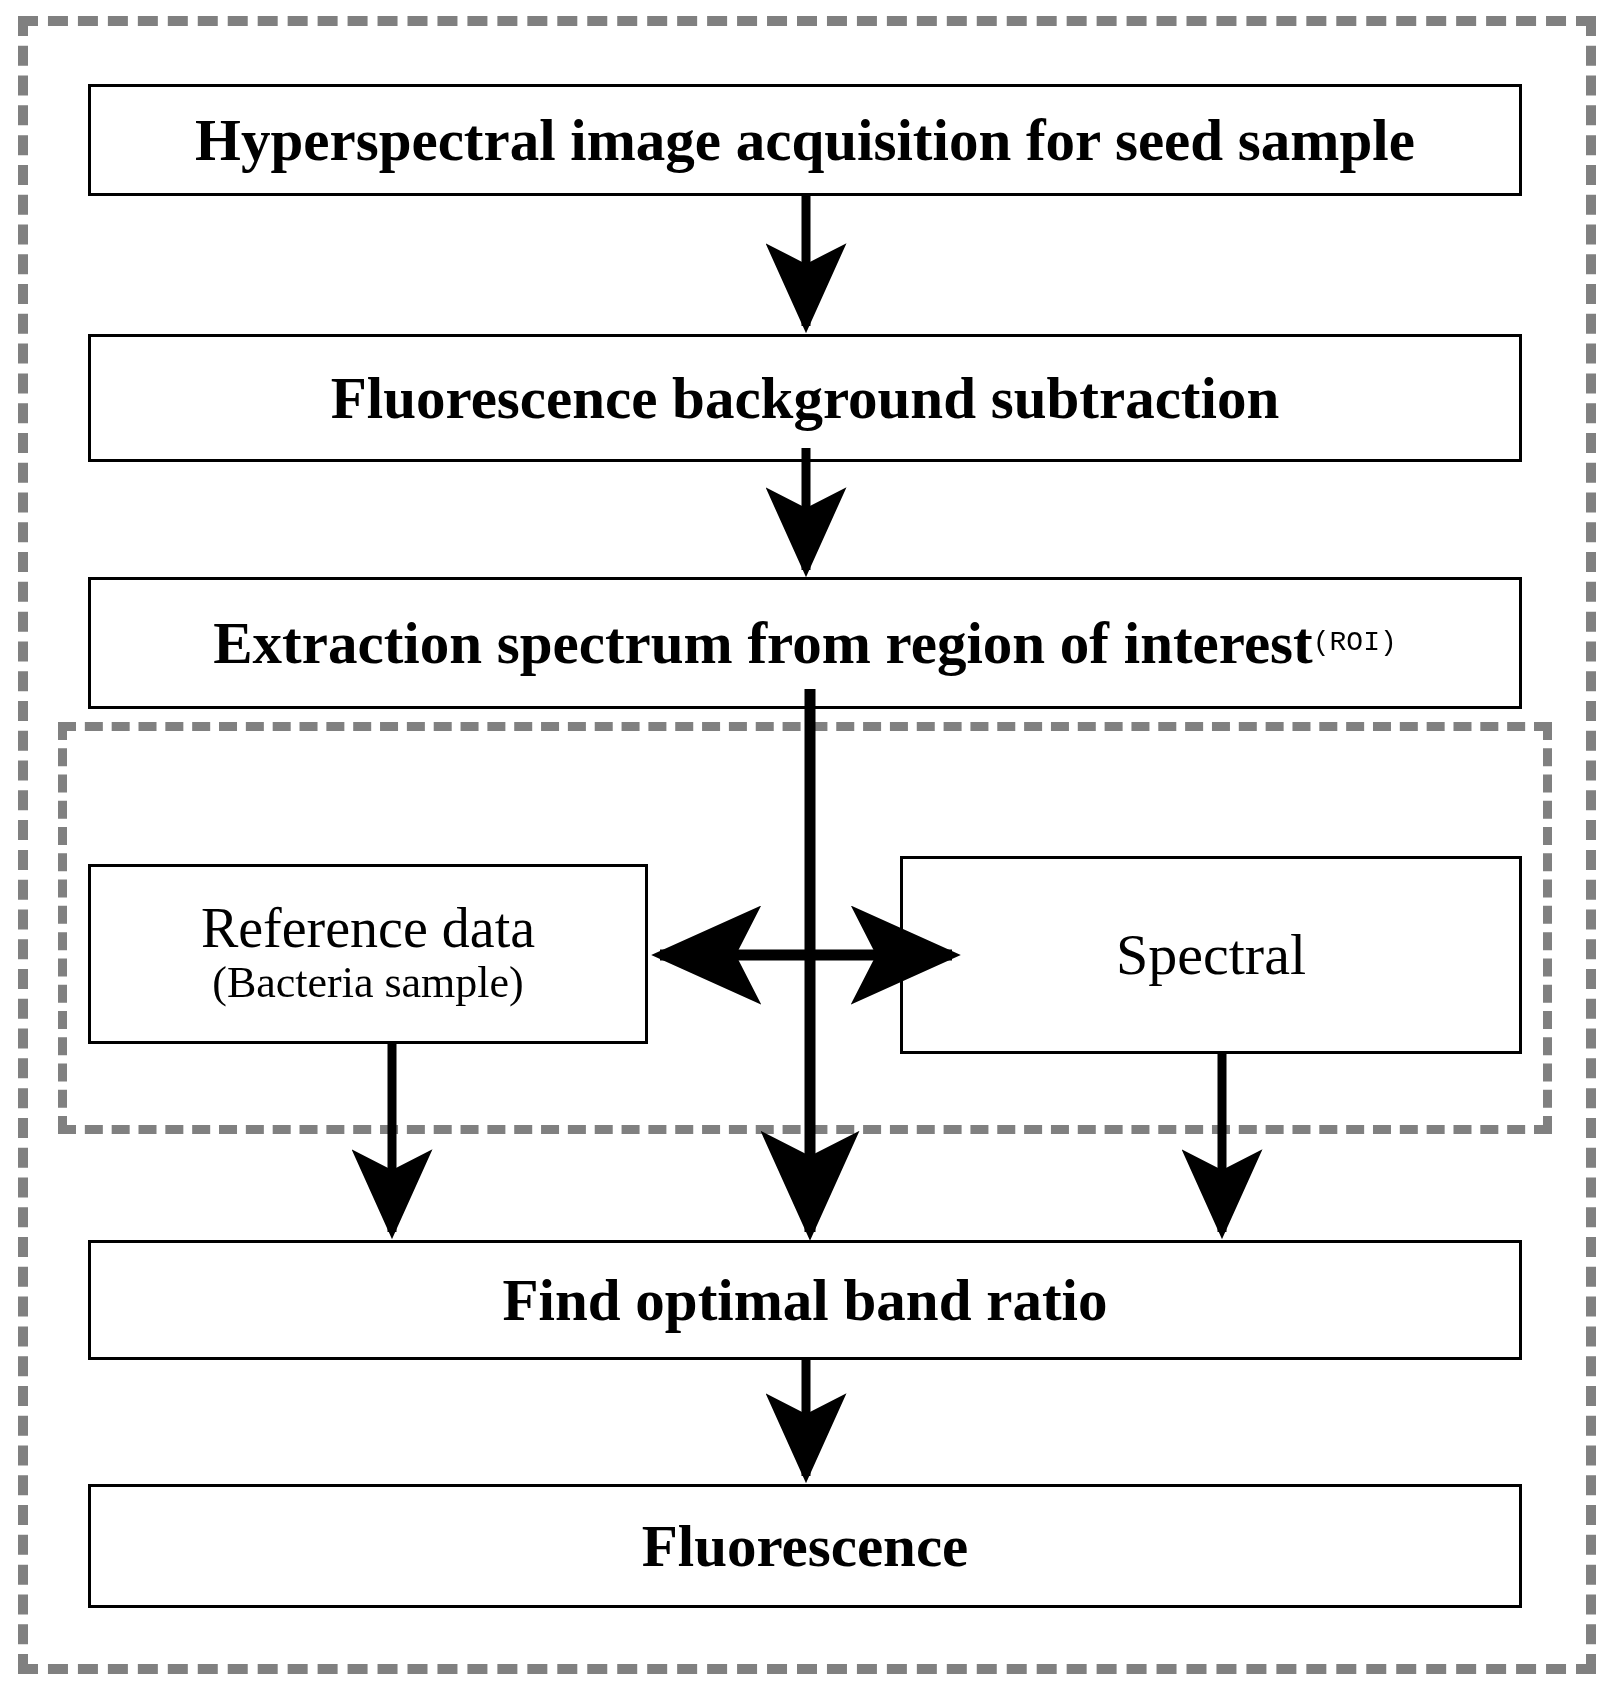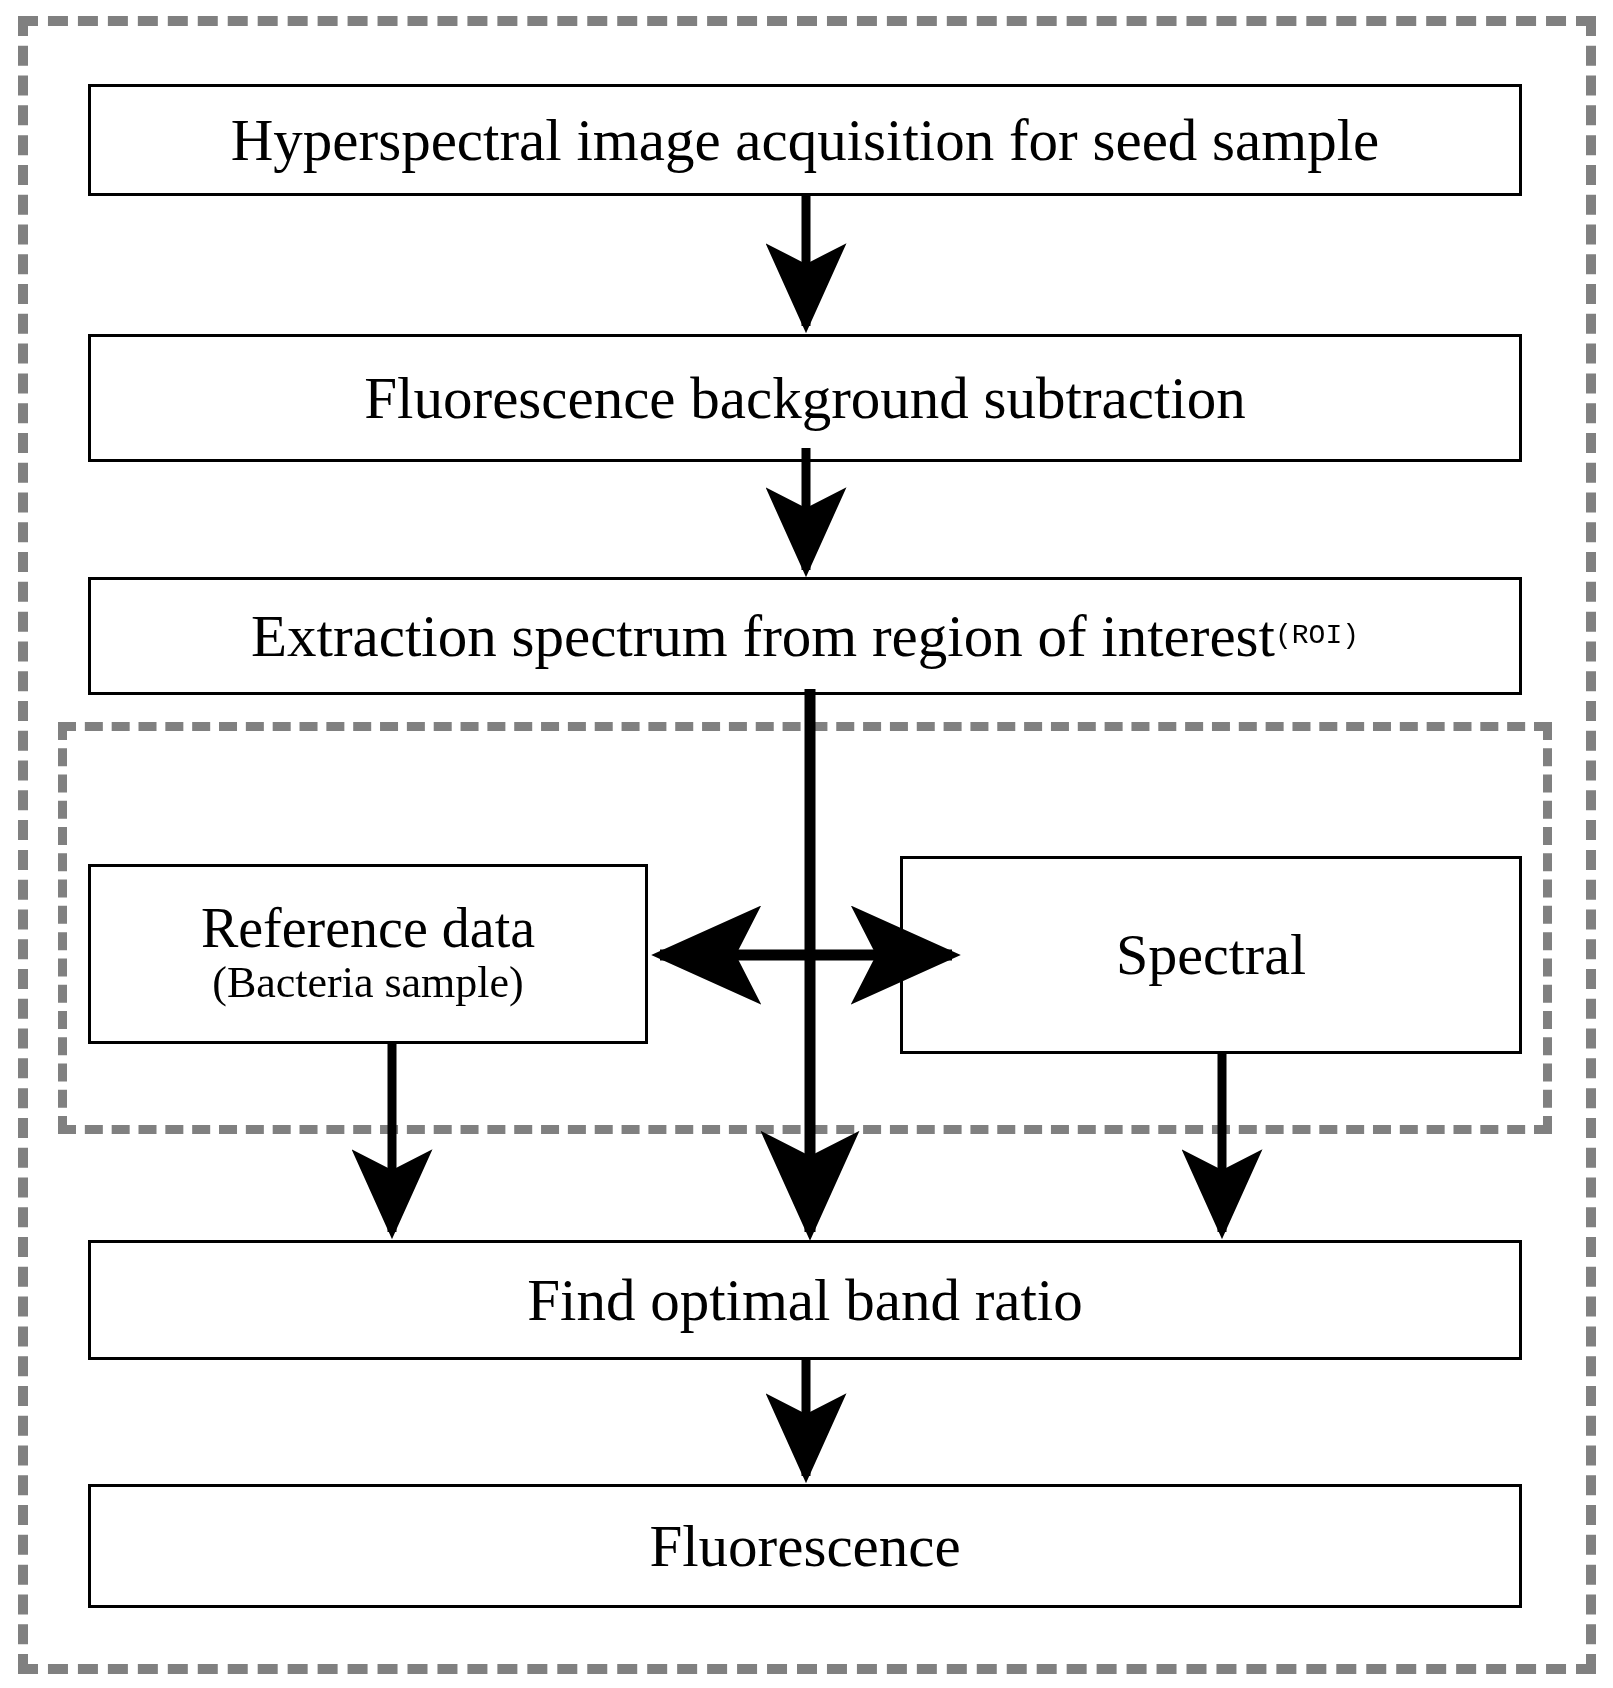--- a/index.html
+++ b/index.html
@@ -50,26 +50,26 @@
     align-items: center;
     justify-content: center;
     text-align: center;
     line-height: 1.12;
     z-index: 5;
   }
   .proc-box .label {
     display: block;
     white-space: nowrap;
   }
-  .fs-main   { font-size: 59px; }
+  .fs-main   { font-size: 59px; font-weight: bold; }
   .fs-small  { font-size: 28px; font-family: Liberation Mono, monospace; }
 
   #box-acquisition  { left: 88px;  top: 84px;   width: 1434px; height: 112px; }
   #box-fluorescence { left: 88px;  top: 334px;  width: 1434px; height: 128px; }
-  #box-extraction   { left: 88px;  top: 577px;  width: 1434px; height: 118px; }
+  #box-extraction   { left: 88px;  top: 577px;  width: 1434px; height: 132px; }
   #box-reference    { left: 88px;  top: 864px;  width: 560px;  height: 180px;
                       flex-direction: column; justify-content: center; }
   #box-spectral     { left: 900px; top: 856px;  width: 622px;  height: 198px;
                       flex-direction: column; justify-content: center; gap: 42px; }
   #box-bandratio    { left: 88px;  top: 1240px; width: 1434px; height: 120px; }
   #box-visualization{ left: 88px;  top: 1484px; width: 1434px; height: 124px; }
 
   #box-reference .line1 { font-size: 56px; line-height: 1.04; }
   #box-reference .line2 { font-size: 44px; line-height: 1.18; }
   #box-spectral  .line1,

